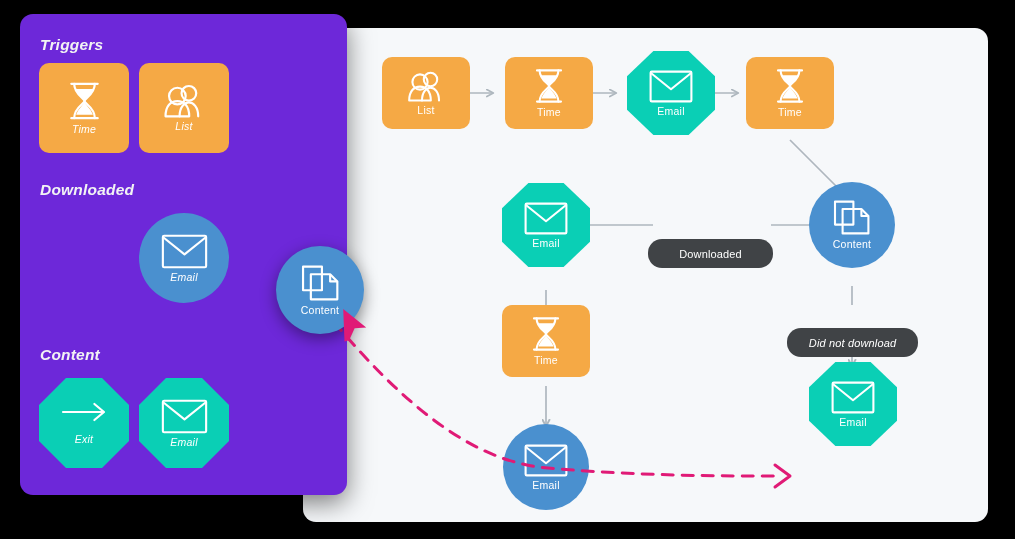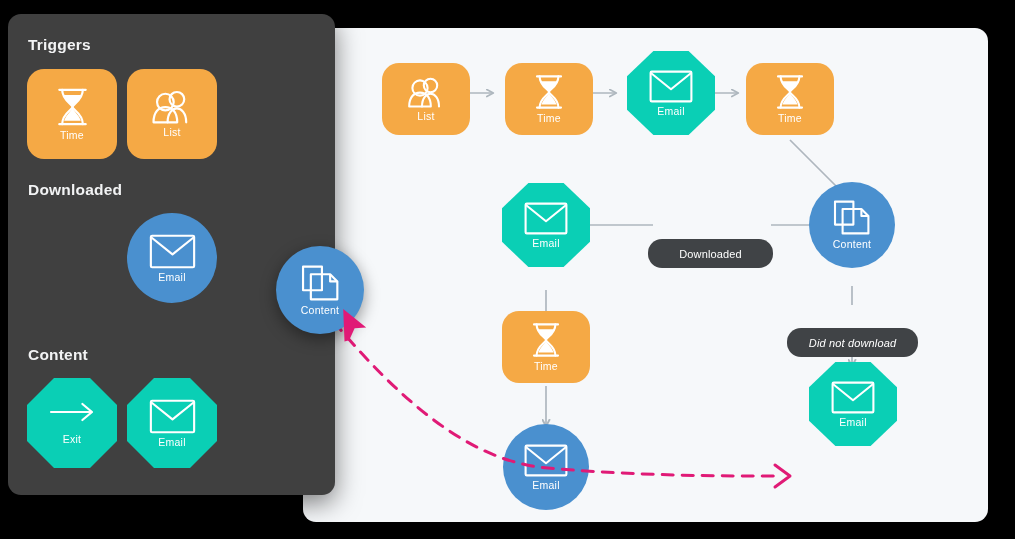--- a/index.html
+++ b/index.html
@@ -8,34 +8,34 @@
 
   #stage{position:absolute;left:0;top:0;width:1015px;height:539px;background:#000;}
 
   
   #canvas{position:absolute;left:303px;top:28px;width:685px;height:494px;
           background:#F6F8FA;border-radius:13px;
           box-shadow:0 6px 26px rgba(0,0,0,.45);overflow:hidden;}
   #canvas-svg{position:absolute;left:0;top:0;width:685px;height:494px;}
 
   
-  #sidebar{position:absolute;left:8px;top:14px;width:327px;height:481px;
-           background:#404040;border-radius:13px;
-           box-shadow:0 8px 26px rgba(0,0,0,.5);z-index:30;}
+  #sidebar{position:absolute;left:20px;top:14px;width:327px;height:481px;
+           background:#6d28d9;border-radius:13px;
+           box-shadow:0 8px 26px rgba(0,0,0,.5);z-index:30;font-style:italic;}
   .sec-title{position:absolute;color:#F2F3F4;font-size:15.5px;font-weight:bold;
              letter-spacing:.2px;}
 
   
   .node{position:absolute;display:flex;flex-direction:column;align-items:center;
         justify-content:center;box-sizing:border-box;}
   .node .lbl{color:#fff;font-size:10.5px;letter-spacing:.25px;line-height:1;
              margin-top:3px;}
   .node svg{display:block;}
 
-  .sq{border-radius:17px;margin-top:6px;}
+  .sq{border-radius:10px;}
   .circ{border-radius:50%;}
   .oct{clip-path:polygon(30% 0%,70% 0%,100% 30%,100% 70%,70% 100%,30% 100%,0% 70%,0% 30%);}
 
   .orange{background:#F5A945;}
   .teal{background:#0ACFB5;}
   .blue{background:#4A90CF;}
 
   .drag-shadow{box-shadow:0 5px 16px rgba(0,0,0,.40);}
 
   

